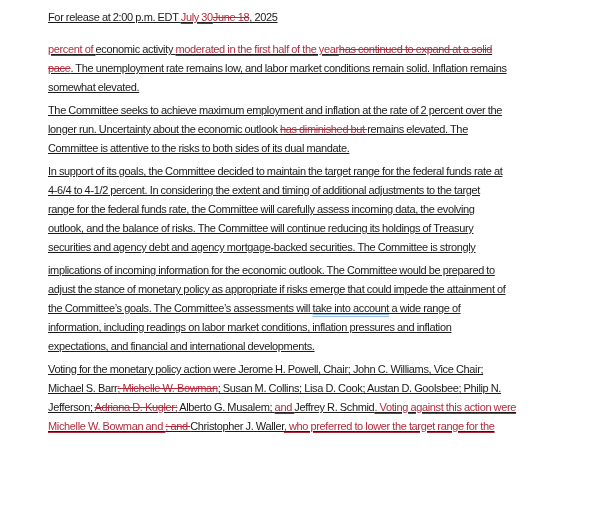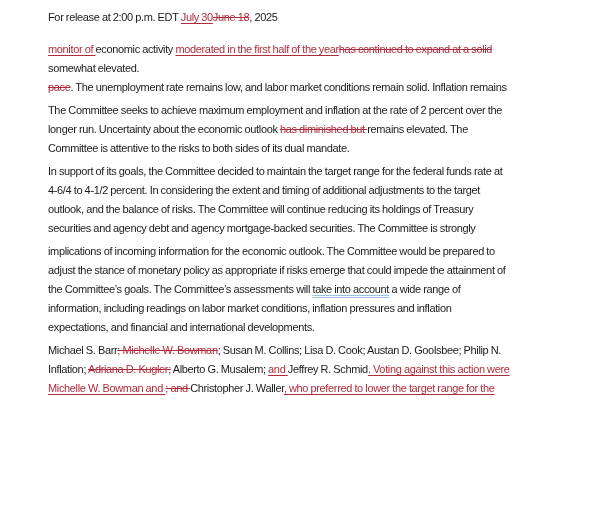--- a/index.html
+++ b/index.html
@@ -13,20 +13,21 @@
     overflow: hidden;
     font-family: "Liberation Sans", sans-serif;
   }
   .doc {
     padding: 8px 36px 0 48px;
     font-size: 11px;
     letter-spacing: -0.35px;
     word-spacing: -0.3px;
     line-height: 19px;
     color: var(--body-text, #1b1b1b);
+    text-decoration: underline;
   }
   .para { margin: 0 0 4px 0; }
   .para.release-line { margin-bottom: 13px; }
   .line { white-space: pre; }
   .run-normal { color: var(--body-text, #1b1b1b); }
   .run-insert {
     color: var(--revision-red, #b02c3c);
     text-decoration: underline;
     text-decoration-thickness: 1px;
     text-underline-offset: 2px;
@@ -52,40 +53,42 @@
   }
 </style>
 </head>
 <body style="background: rgb(255, 255, 255);">
 
 <div class="doc">
     <div class="para release-line">
       <div class="line"><span class="run-normal">For release at 2:00 p.m. EDT </span><span class="run-insert">July 30</span><span class="run-delete">June 18</span><span class="run-normal">, 2025</span></div>
     </div>
     <div class="para">
-      <div class="line"><span class="run-insert">monitor of </span><span class="run-normal">economic activity </span><span class="run-insert">moderated in the first half of the year</span><span class="run-delete">has continued to expand at a solid</span></div>
+      <div class="line"><span class="run-insert">percent of </span><span class="run-normal">economic activity </span><span class="run-insert">moderated in the first half of the year</span><span class="run-delete">has continued to expand at a solid</span></div>
+      <div class="line"><span class="run-delete">pace</span><span class="run-normal">. The unemployment rate remains low, and labor market conditions remain solid. Inflation remains</span></div>
       <div class="line"><span class="run-normal">somewhat elevated.</span></div>
-      <div class="line"><span class="run-delete">pace</span><span class="run-normal">. The unemployment rate remains low, and labor market conditions remain solid. Inflation remains</span></div>
     </div>
     <div class="para">
       <div class="line"><span class="run-normal">The Committee seeks to achieve maximum employment and inflation at the rate of 2 percent over the</span></div>
       <div class="line"><span class="run-normal">longer run. Uncertainty about the economic outlook </span><span class="run-delete">has diminished but </span><span class="run-normal">remains elevated. The</span></div>
       <div class="line"><span class="run-normal">Committee is attentive to the risks to both sides of its dual mandate.</span></div>
     </div>
     <div class="para">
       <div class="line"><span class="run-normal">In support of its goals, the Committee decided to maintain the target range for the federal funds rate at</span></div>
       <div class="line"><span class="run-normal">4-6/4 to 4-1/2 percent. In considering the extent and timing of additional adjustments to the target</span></div>
+      <div class="line"><span class="run-normal">range for the federal funds rate, the Committee will carefully assess incoming data, the evolving</span></div>
       <div class="line"><span class="run-normal">outlook, and the balance of risks. The Committee will continue reducing its holdings of Treasury</span></div>
       <div class="line"><span class="run-normal">securities and agency debt and agency mortgage-backed securities. The Committee is strongly</span></div>
     </div>
     <div class="para">
       <div class="line"><span class="run-normal">implications of incoming information for the economic outlook. The Committee would be prepared to</span></div>
       <div class="line"><span class="run-normal">adjust the stance of monetary policy as appropriate if risks emerge that could impede the attainment of</span></div>
       <div class="line"><span class="run-normal">the Committee’s goals. The Committee’s assessments will </span><span class="run-grammar">take into account</span><span class="run-normal"> a wide range of</span></div>
       <div class="line"><span class="run-normal">information, including readings on labor market conditions, inflation pressures and inflation</span></div>
       <div class="line"><span class="run-normal">expectations, and financial and international developments.</span></div>
     </div>
     <div class="para">
+      <div class="line"><span class="run-normal">Voting for the monetary policy action were Jerome H. Powell, Chair; John C. Williams, Vice Chair;</span></div>
       <div class="line"><span class="run-normal">Michael S. Barr</span><span class="run-delete">; Michelle W. Bowman</span><span class="run-normal">; Susan M. Collins; Lisa D. Cook; Austan D. Goolsbee; Philip N.</span></div>
-      <div class="line"><span class="run-normal">Inflation; </span><span class="run-delete">Adriana D. Kugler;</span><span class="run-normal"> Alberto G. Musalem; </span><span class="run-insert">and </span><span class="run-normal">Jeffrey R. Schmid</span><span class="run-insert">. Voting against this action were</span></div>
+      <div class="line"><span class="run-normal">Jefferson; </span><span class="run-delete">Adriana D. Kugler;</span><span class="run-normal"> Alberto G. Musalem; </span><span class="run-insert">and </span><span class="run-normal">Jeffrey R. Schmid</span><span class="run-insert">. Voting against this action were</span></div>
       <div class="line"><span class="run-insert">Michelle W. Bowman and </span><span class="run-delete">; and </span><span class="run-normal">Christopher J. Waller</span><span class="run-insert">, who preferred to lower the target range for the</span></div>
     </div>
   </div>
 
 </body></html>

